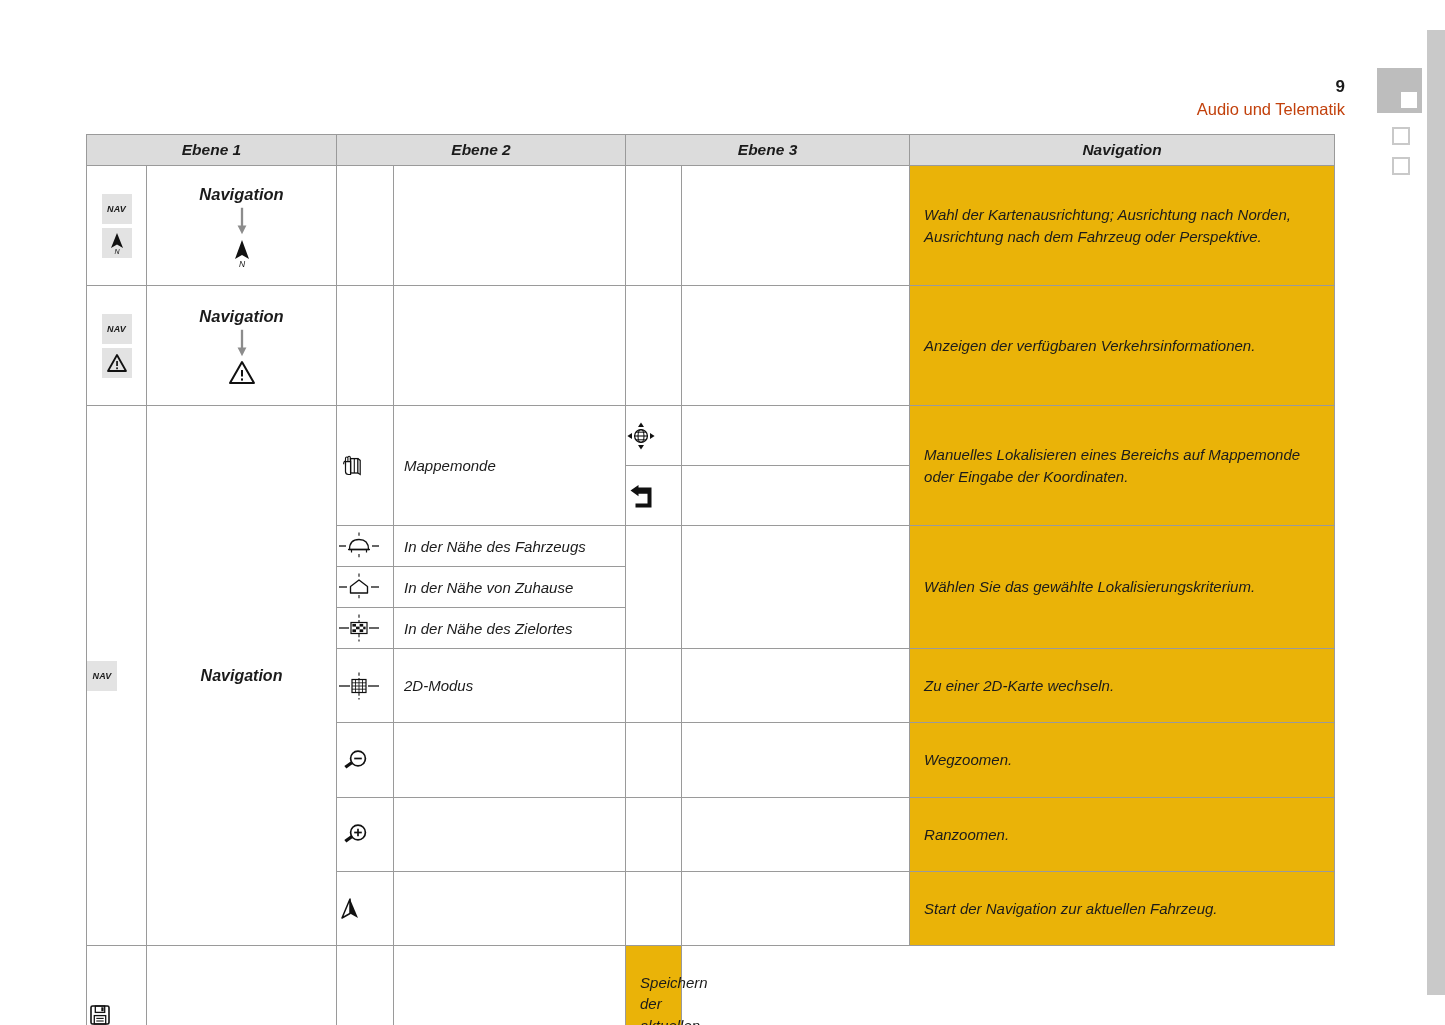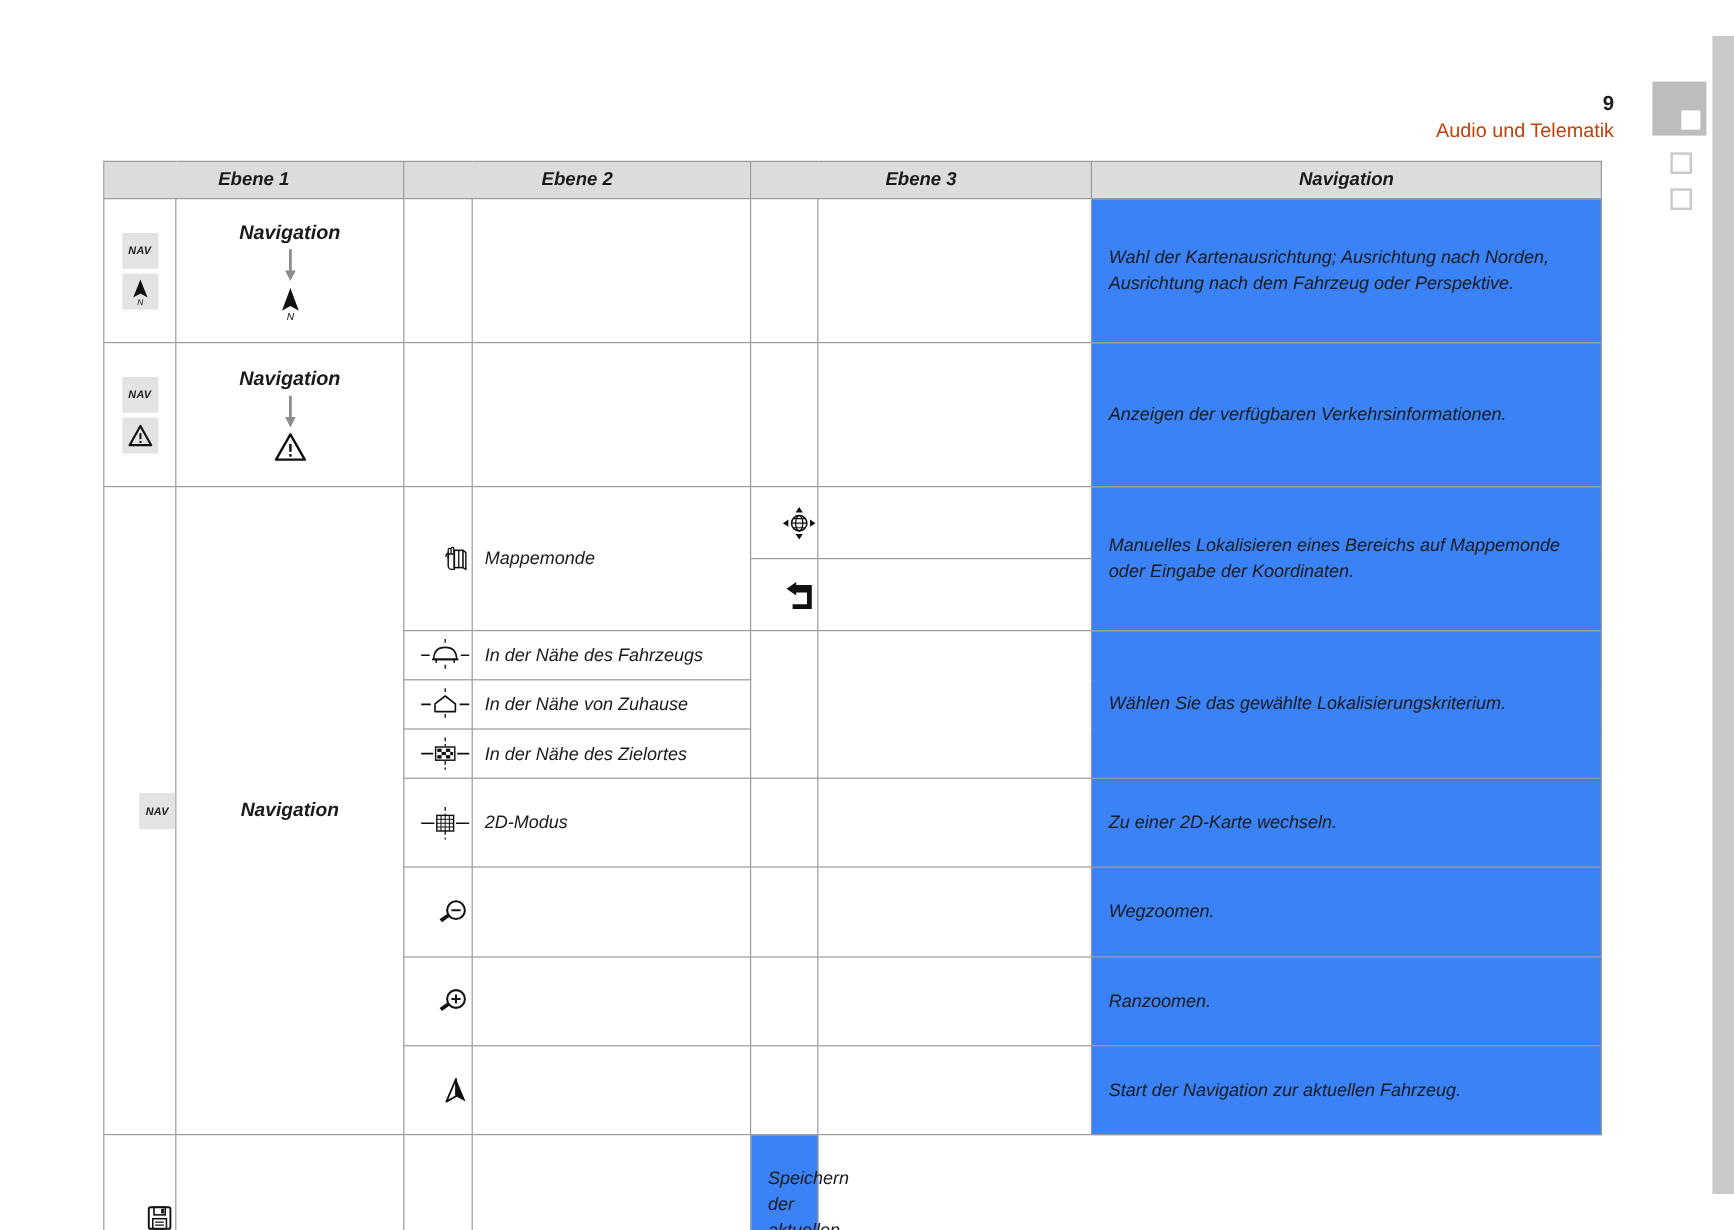--- a/index.html
+++ b/index.html
@@ -54,26 +54,26 @@
   }
   .tbl thead th{
     background:#dcdcdc;
     font-size:15.5px;
     font-weight:bold;
     text-align:center;
     height:30px;
     color:#1b1b1b;
   }
   td.remark{
-    background:#3b82f6;
+    background:#eab308;
     padding:26px 14px;
     line-height:1.42;
     font-size:15px;
   }
-  td.icocell{text-align:right;vertical-align:middle;}
+  td.icocell{text-align:left;vertical-align:middle;}
   td.lbl{padding:6px 10px;font-size:15px;}
   td.navname{text-align:center;font-weight:bold;font-size:16px;}
   td.blank{background:#fff;}
 
   
   .tile{
     display:inline-block;width:30px;height:30px;background:#e3e3e3;
     position:relative;vertical-align:middle;
   }
   .tile .t-txt{

